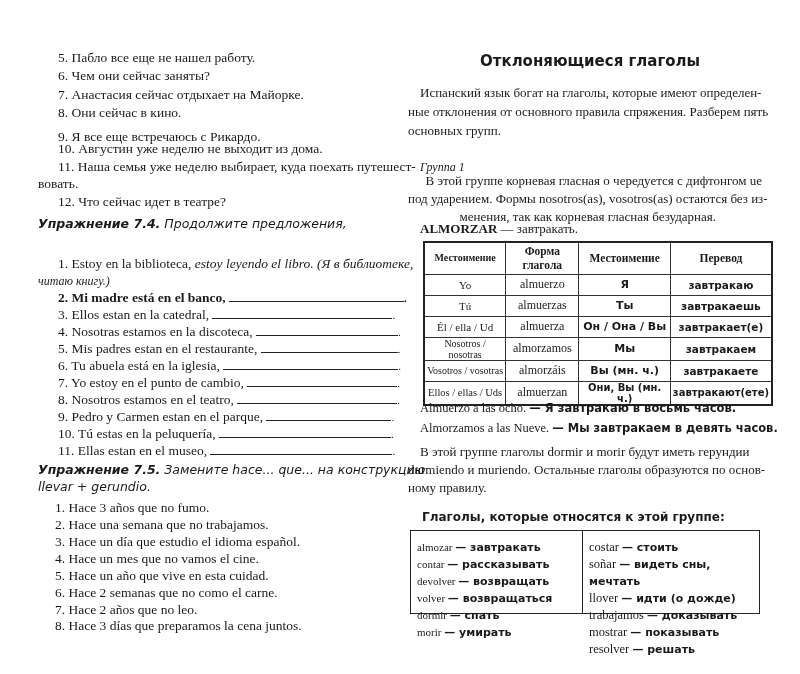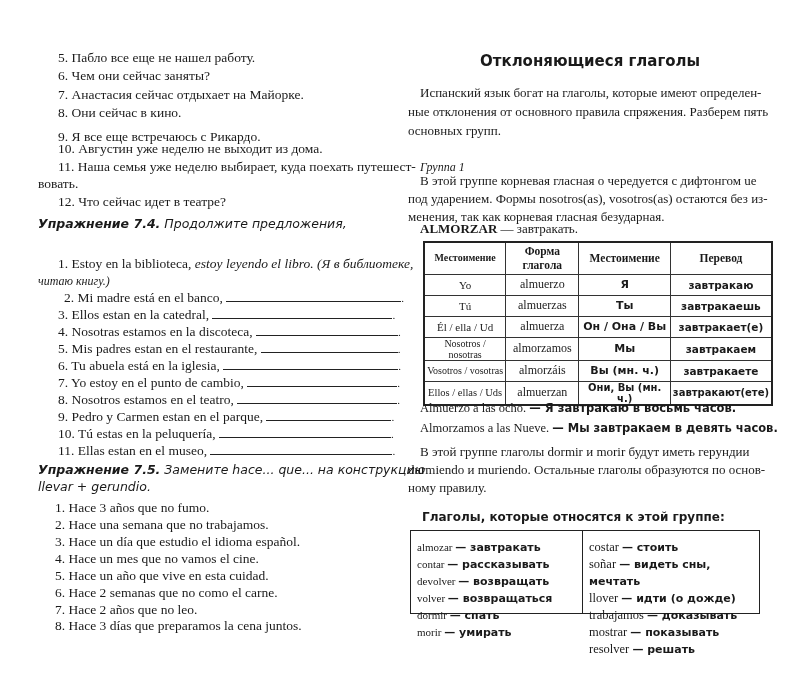--- a/index.html
+++ b/index.html
@@ -56,21 +56,21 @@
   <div class="line" style="left:58px; top:141px;"><span>10.</span> <span>Августин уже неделю не выходит из дома.</span></div>
   <div class="line" style="left:58px; top:159px;"><span>11.</span> <span>Наша семья уже неделю выбирает, куда поехать путешест-</span></div>
   <div class="line" style="left:38px; top:176px;"><span>вовать.</span></div>
   <div class="line" style="left:58px; top:194px;"><span>12.</span> <span>Что сейчас идет в театре?</span></div>
 
   <div class="ex-head" style="left:38px; top:216px;"><b>Упражнение 7.4.</b> <span class="desc">Продолжите предложения,</span></div>
 
   <div class="line" style="left:58px; top:256px;"><span>1.</span> <span>Estoy en la biblioteca,</span> <span class="ital">estoy leyendo el libro. (Я в библиотеке,</span></div>
   <div class="line ital" style="left:38px; top:273px; font-size:12px;"><span>читаю книгу.)</span></div>
 
-  <div class="line" style="left:64px; top:290px; width:335px;"><span>2.</span> <span>Mi madre está en el banco,</span> <span class="blank" style="width:175px;"></span><span class="blank-dot">.</span></div>
+  <div class="line" style="left:58px; top:290px; width:335px;font-weight:bold;"><span>2.</span> <span>Mi madre está en el banco,</span> <span class="blank" style="width:175px;"></span><span class="blank-dot">.</span></div>
   <div class="line" style="left:58px; top:307px;"><span>3.</span> <span>Ellos estan en la catedral,</span> <span class="blank" style="width:180px;"></span><span class="blank-dot">.</span></div>
   <div class="line" style="left:58px; top:324px;"><span>4.</span> <span>Nosotras estamos en la discoteca,</span> <span class="blank" style="width:142px;"></span><span class="blank-dot">.</span></div>
   <div class="line" style="left:58px; top:341px;"><span>5.</span> <span>Mis padres estan en el restaurante,</span> <span class="blank" style="width:137px;"></span><span class="blank-dot">.</span></div>
   <div class="line" style="left:58px; top:358px;"><span>6.</span> <span>Tu abuela está en la iglesia,</span> <span class="blank" style="width:175px;"></span><span class="blank-dot">.</span></div>
   <div class="line" style="left:58px; top:375px;"><span>7.</span> <span>Yo estoy en el punto de cambio,</span> <span class="blank" style="width:150px;"></span><span class="blank-dot">.</span></div>
   <div class="line" style="left:58px; top:392px;"><span>8.</span> <span>Nosotros estamos en el teatro,</span> <span class="blank" style="width:160px;"></span><span class="blank-dot">.</span></div>
   <div class="line" style="left:58px; top:409px;"><span>9.</span> <span>Pedro y Carmen estan en el parque,</span> <span class="blank" style="width:125px;"></span><span class="blank-dot">.</span></div>
   <div class="line" style="left:58px; top:426px;"><span>10.</span> <span>Tú estas en la peluquería,</span> <span class="blank" style="width:172px;"></span><span class="blank-dot">.</span></div>
   <div class="line" style="left:58px; top:443px;"><span>11.</span> <span>Ellas estan en el museo,</span> <span class="blank" style="width:182px;"></span><span class="blank-dot">.</span></div>
 
@@ -91,21 +91,21 @@
   <div class="title">Отклоняющиеся глаголы</div>
 
   <div class="para" style="left:20px; top:83px;">
     <div>Испанский язык богат на глаголы, которые имеют определен-</div>
     <div style="margin-left:-12px;">ные отклонения от основного правила спряжения. Разберем пять</div>
     <div style="margin-left:-12px;">основных групп.</div>
   </div>
 
   <div class="group-label">Группа 1</div>
 
-  <div class="para" style="left:20px; top:172px; line-height:18px;">
+  <div class="para" style="left:20px; top:172px; line-height:18px;text-align:center;">
     <div>В этой группе корневая гласная о чередуется с дифтонгом ue</div>
     <div style="margin-left:-12px;">под ударением. Формы nosotros(as), vosotros(as) остаются без из-</div>
     <div style="margin-left:-12px;">менения, так как корневая гласная безударная.</div>
   </div>
 
   <div class="para" style="left:20px; top:219px; font-size:13px;">
     <b>ALMORZAR</b> <span>— завтракать.</span>
   </div>
 
   <table class="conj">

